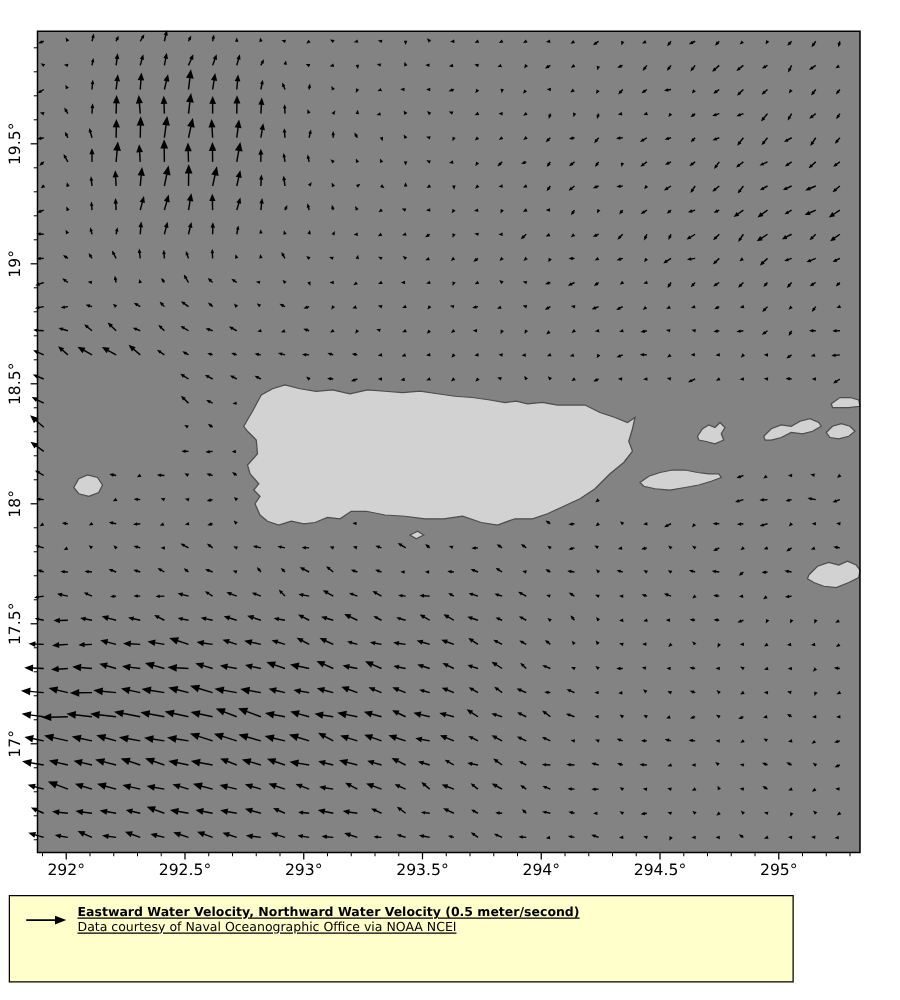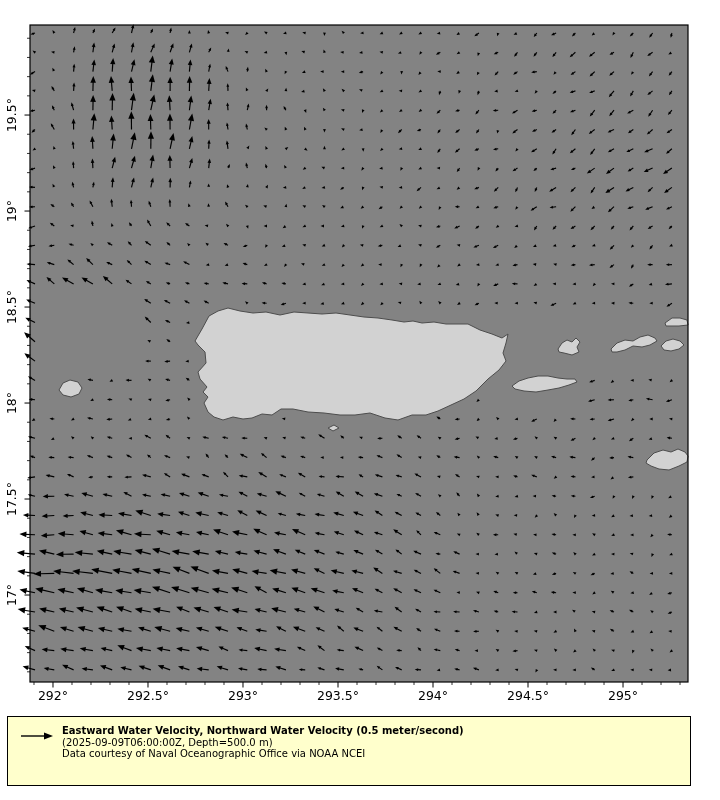--- a/index.html
+++ b/index.html
@@ -1,20 +1,20 @@
 <!DOCTYPE html>
 <html><head>
 <meta charset="utf-8">
 <style>
   html,body{margin:0;padding:0;background:#ffffff;}
   body{font-family:"DejaVu Sans","Liberation Sans",sans-serif;}
   .page{position:relative;width:720px;height:800px;background:#ffffff;overflow:hidden;}
   .plot-wrap{position:absolute;left:0;top:0;width:720px;height:712px;}
-  .legend{position:absolute;left:7px;top:716px;width:684px;height:70px;border:1px solid #000000;
-          background:#ffffcc;box-sizing:border-box;display:flex;align-items:flex-start;}
+  .legend{position:absolute;left:7px;top:716px;width:628px;height:70px;border:1px solid #000000;
+          background:#ffffcc;box-sizing:border-box;display:flex;align-items:flex-start;text-decoration:underline;}
   .legend-icon{margin:14px 8px 0 12px;flex:0 0 auto;}
   .legend-text{padding-top:8px;font-size:10px;line-height:11.6px;color:#000000;}
   .legend-title{font-weight:bold;}
 </style>
 </head>
 <body>
 
 <div class="page">
   <div class="plot-wrap">
     <svg id="plot-svg" width="720" height="712">
@@ -3767,17 +3767,16 @@
       </svg>
   </div>
 
   <div class="legend" title="Eastward Water Velocity, Northward Water Velocity (0.5 meter/second)">
     <svg class="legend-icon" width="34" height="10">
       <line x1="1" y1="5" x2="25" y2="5" stroke="#000" stroke-width="1.4"></line>
       <polygon points="24,1.5 33,5 24,8.5" fill="#000"></polygon>
     </svg>
     <div class="legend-text">
       <div class="legend-title">Eastward Water Velocity, Northward Water Velocity (0.5 meter/second)</div>
-      <div>(2025-09-09T06:00:00Z, Depth=500.0 m)</div>
       <div>Data courtesy of Naval Oceanographic Office via NOAA NCEI</div>
     </div>
   </div>
 </div>
 
 </body></html>

